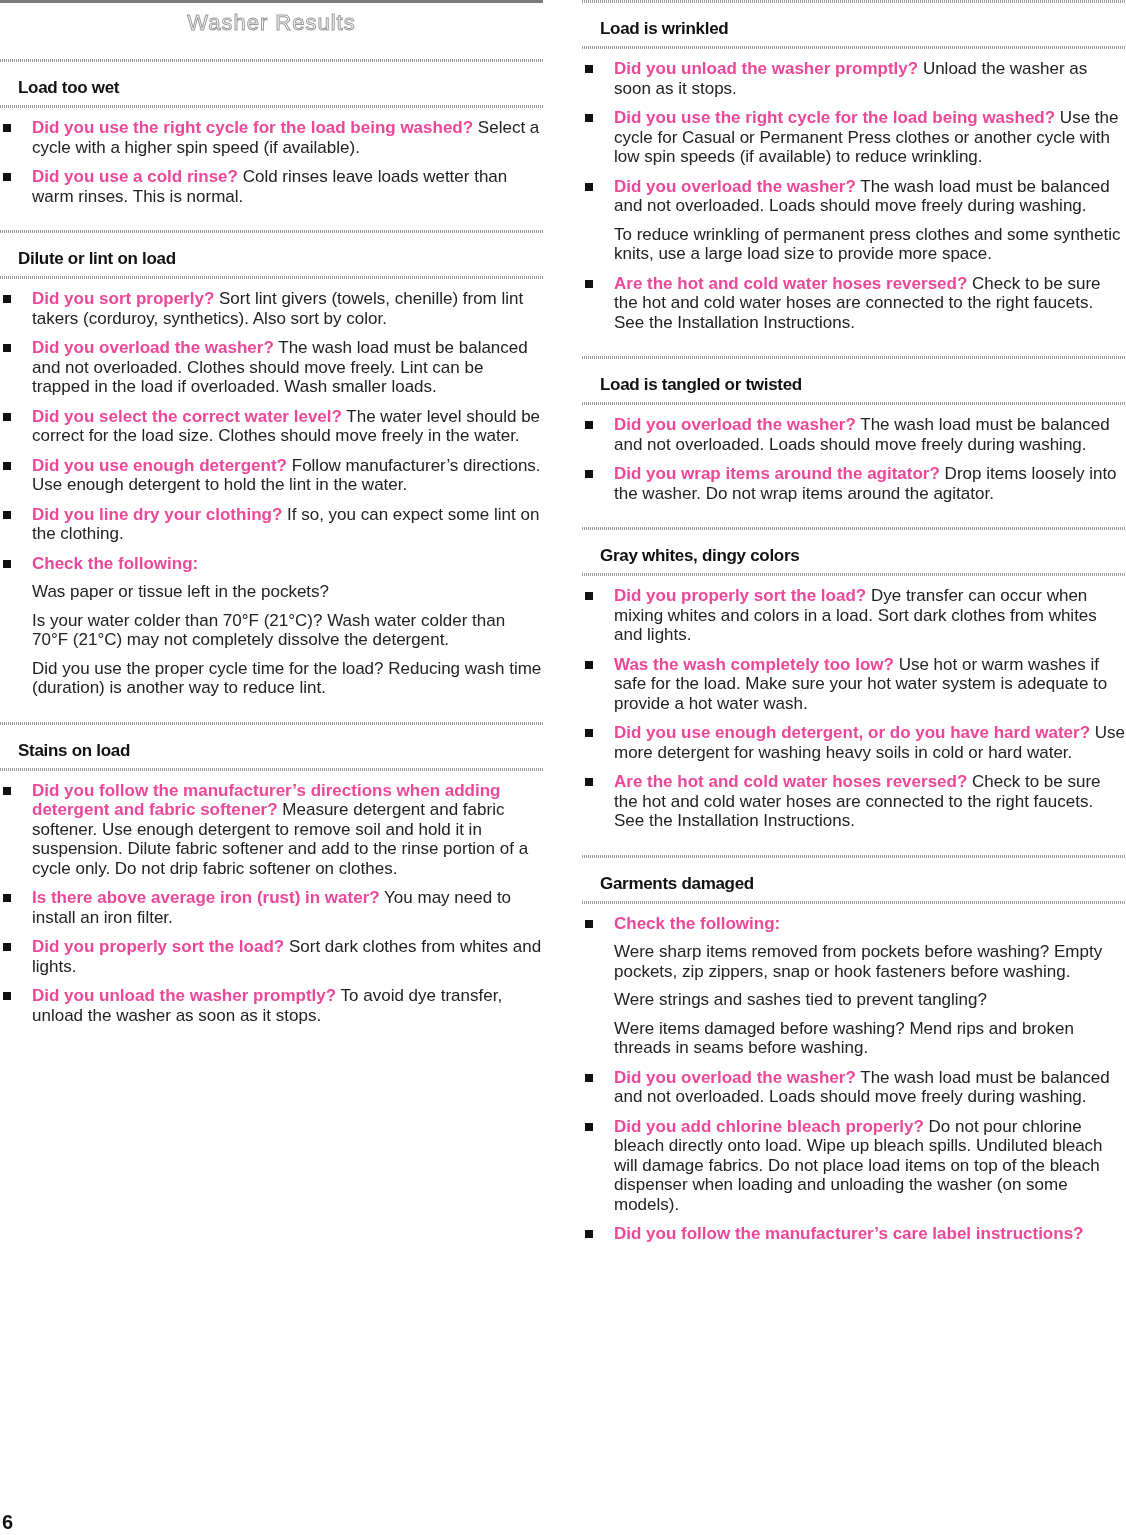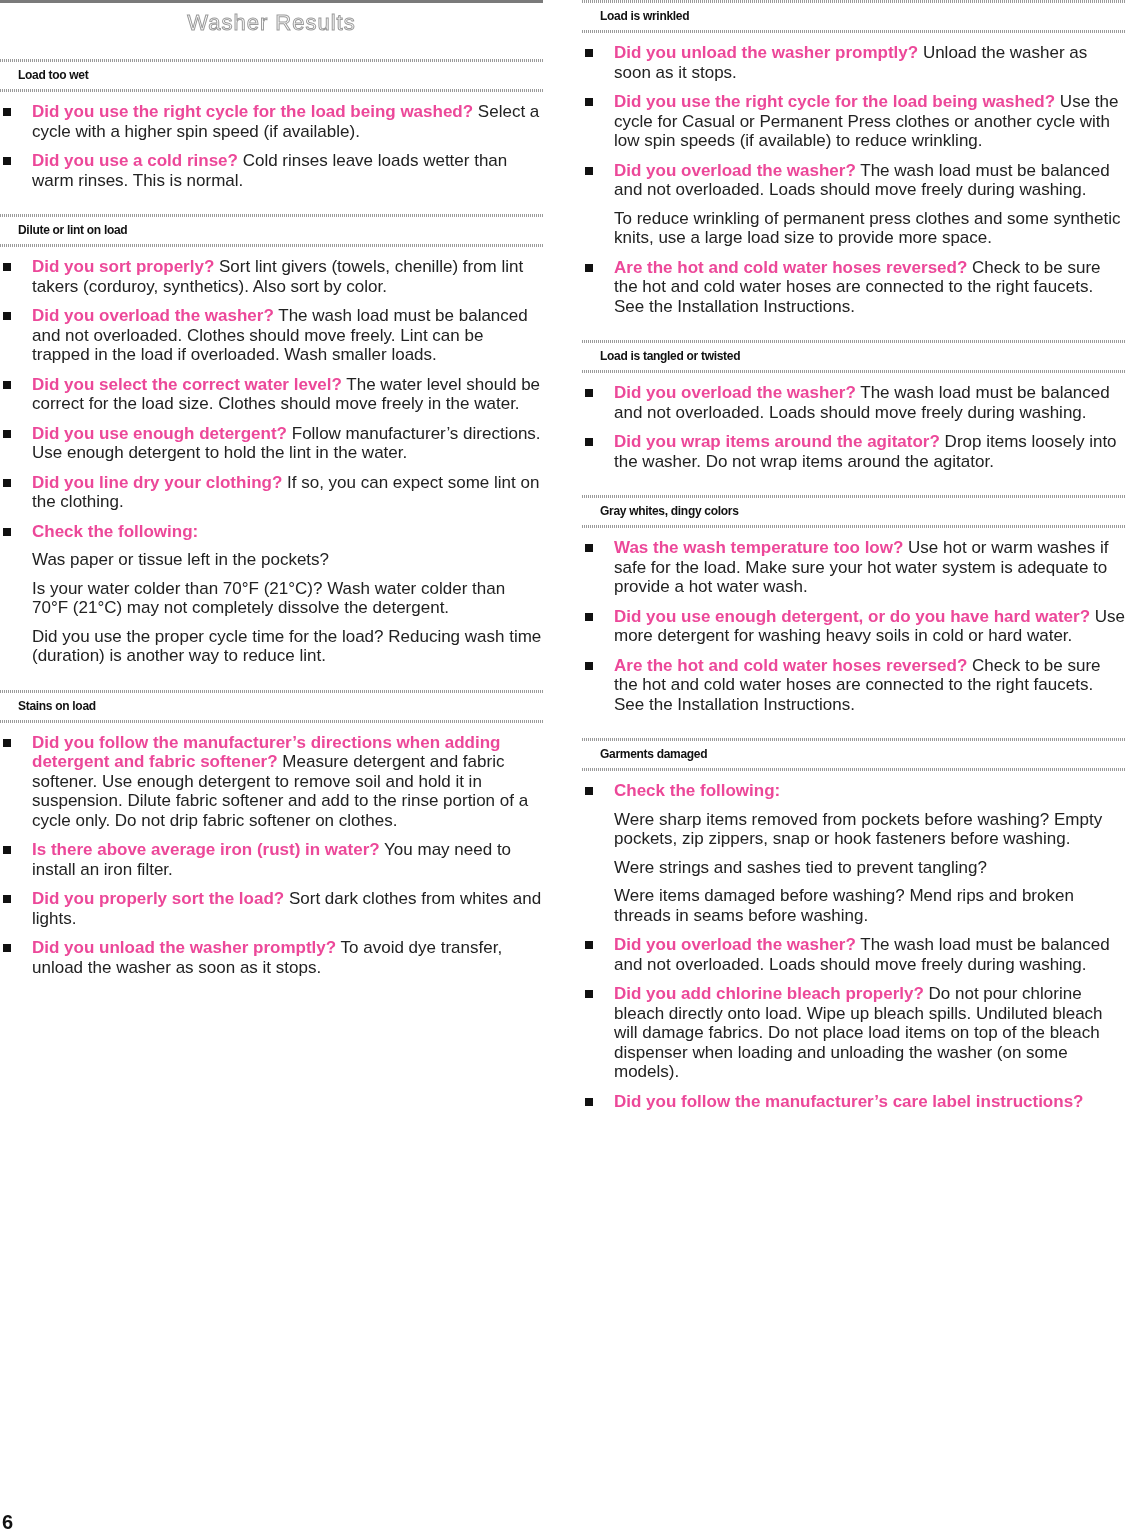--- a/index.html
+++ b/index.html
@@ -15,22 +15,22 @@
     font-size: 22px; letter-spacing: 1px; color: #ffffff;
     -webkit-text-stroke: 1px #9a9a9a;
     font-family: "Liberation Sans", sans-serif;
   }
   .col { position: absolute; }
   .col-left { left: 0; top: 59px; width: 543px; }
   .col-right { left: 582px; top: 0; width: 544px; }
 
   .section-head {
     position: relative;
-    padding: 6px 0 4px 18px;
-    font-size: 12px; font-weight: bold; letter-spacing: -0.3px;
+    padding: 16px 0 4px 18px;
+    font-size: 17px; font-weight: bold; letter-spacing: -0.3px;
     color: #111;
     background-image:
       repeating-linear-gradient(90deg, #9a9a9a 0 1px, transparent 1px 2px),
       repeating-linear-gradient(90deg, #9a9a9a 0 1px, transparent 1px 2px);
     background-size: 100% 3px, 100% 3px;
     background-position: 0 0, 0 100%;
     background-repeat: no-repeat;
   }
   .col-right .section-head { padding-left: 18px; }
   .section-head span { display: block; padding: 3px 0 6px 0; }
@@ -107,21 +107,22 @@
       <ul class="items">
         <li class="item"><span class="bullet"></span><span class="q">Did you overload the washer?</span> <span class="a">The wash load must be balanced and not overloaded. Loads should move freely during washing.</span></li>
         <li class="item"><span class="bullet"></span><span class="q">Did you wrap items around the agitator?</span> <span class="a">Drop items loosely into the washer. Do not wrap items around the agitator.</span></li>
       </ul>
     </section>
     <section>
       <div class="section-head">
         <span>Gray whites, dingy colors</span>
       </div>
       <ul class="items">
-        <li class="item"><span class="bullet"></span><span class="q">Was the wash temperature too low?</span> <span class="a">Use hot or warm washes if safe for the load. Make sure your hot water system is adequate to provide a hot water wash.</span></li>
+        <li class="item"><span class="bullet"></span><span class="q">Did you properly sort the load?</span> <span class="a">Dye transfer can occur when mixing whites and colors in a load. Sort dark clothes from whites and lights.</span></li>
+        <li class="item"><span class="bullet"></span><span class="q">Was the wash completely too low?</span> <span class="a">Use hot or warm washes if safe for the load. Make sure your hot water system is adequate to provide a hot water wash.</span></li>
         <li class="item"><span class="bullet"></span><span class="q">Did you use enough detergent, or do you have hard water?</span> <span class="a">Use more detergent for washing heavy soils in cold or hard water.</span></li>
         <li class="item"><span class="bullet"></span><span class="q">Are the hot and cold water hoses reversed?</span> <span class="a">Check to be sure the hot and cold water hoses are connected to the right faucets. See the Installation Instructions.</span></li>
       </ul>
     </section>
     <section>
       <div class="section-head">
         <span>Garments damaged</span>
       </div>
       <ul class="items">
         <li class="item"><span class="bullet"></span><span class="q">Check the following:</span><span class="sub">Were sharp items removed from pockets before washing? Empty pockets, zip zippers, snap or hook fasteners before washing.</span><span class="sub">Were strings and sashes tied to prevent tangling?</span><span class="sub">Were items damaged before washing? Mend rips and broken threads in seams before washing.</span></li>

